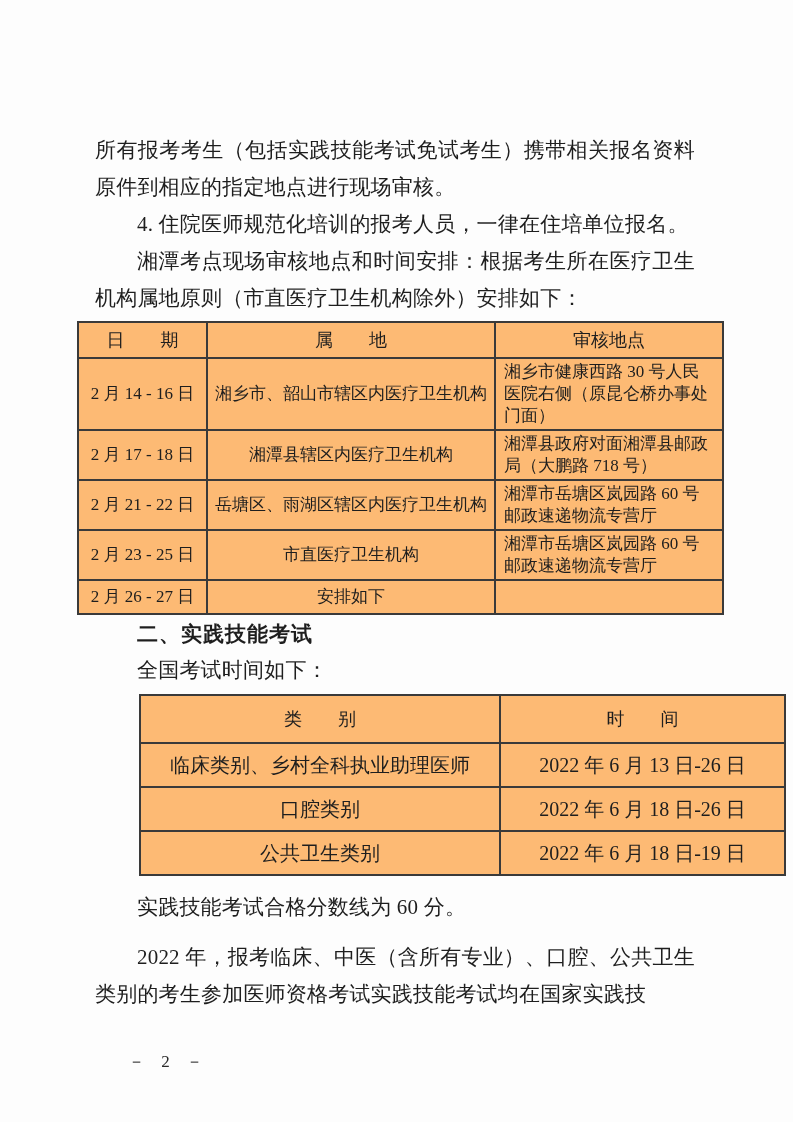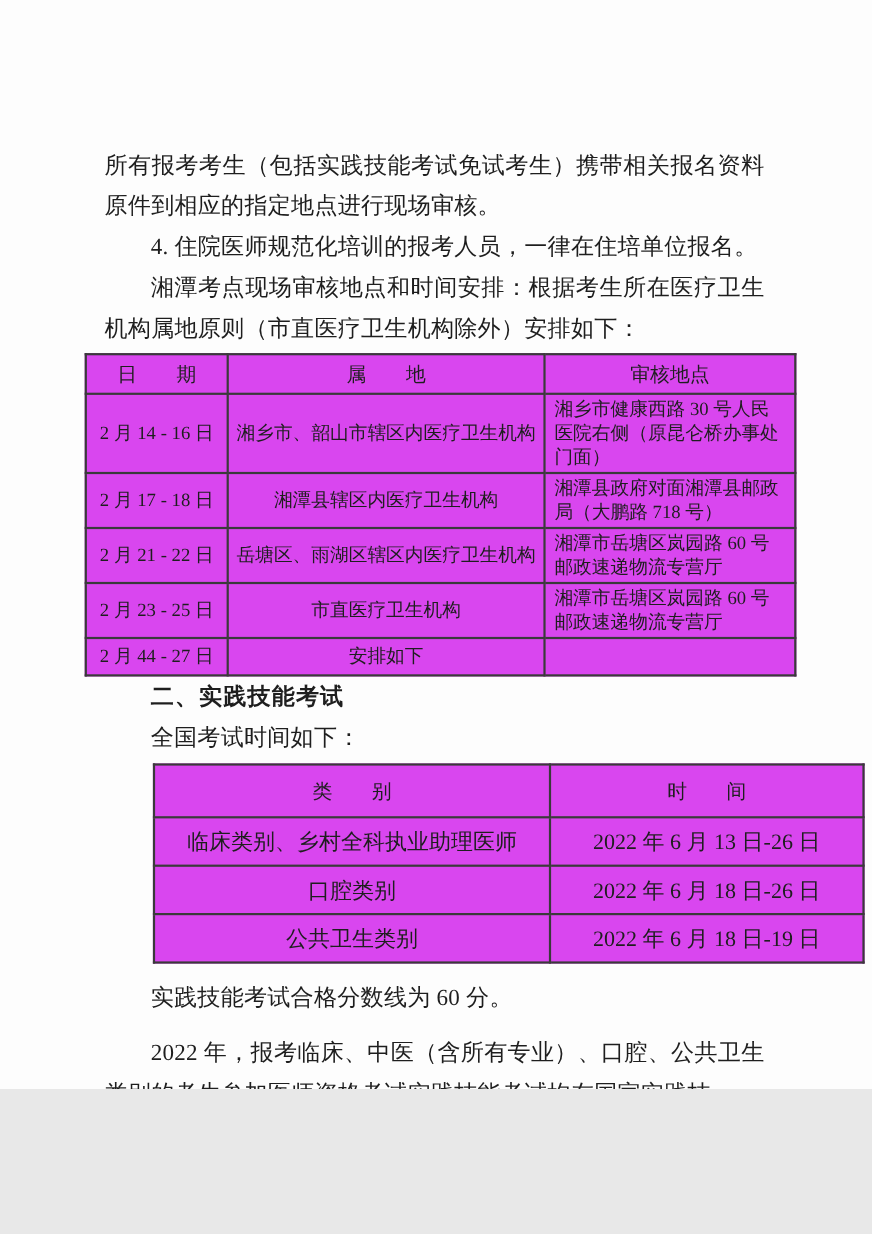--- a/index.html
+++ b/index.html
@@ -1,30 +1,30 @@
 <!DOCTYPE html>
 <html><head>
 <meta charset="utf-8">
 <style>
   html,body { margin:0; padding:0; background:#e8e8e8; }
   .page {
-    width:793px; height:990px; background:#fdfdfd; margin:0 auto;
+    width:793px; height:1122px; background:#fdfdfd; margin:0 auto;
     position:relative; box-sizing:border-box;
     padding:132px 98px 0 95px;
     font-family:"Liberation Serif", serif;
     color:#1e1e1e;
     overflow:hidden;
   }
   p { margin:0; font-size:21px; line-height:37px; text-align:justify; letter-spacing:0.2px; }
   .indent { text-indent:2em; }
   .bold-kai { font-weight:bold; }
   .heading-hei { font-family:"Liberation Sans", sans-serif; font-weight:bold; font-size:21px; letter-spacing:1px; }
   .mt { margin-top:13px; }
 
-  table { border-collapse:collapse; table-layout:fixed; width:645px; margin-left:-18px; background:#d946ef; }
+  table { border-collapse:collapse; table-layout:fixed; width:645px; margin-left:-18px; background:#fdba74; }
   td, th { border:2px solid #3a3a3a; word-break:break-all; }
 
   .t1 { margin-top:4px; }
   .t1 th { font-weight:normal; font-size:18px; height:30px; text-align:center; padding:2px 4px; }
   .t1 td { font-size:17px; line-height:22px; padding:2px 6px; text-align:center; height:42px; }
   .t1 td.addr { text-align:left; padding-left:8px; }
   .t1 tr.short td { height:28px; }
   .c-date { width:129px; } .c-area { width:288px; } .c-addr { width:228px; }
 
   .t2 { margin-top:5px;margin-left:44px; }
@@ -72,21 +72,21 @@
       <td>2 月 21 - 22 日</td>
       <td>岳塘区、雨湖区辖区内医疗卫生机构</td>
       <td class="addr">湘潭市岳塘区岚园路 60 号邮政速递物流专营厅</td>
     </tr>
     <tr>
       <td>2 月 23 - 25 日</td>
       <td>市直医疗卫生机构</td>
       <td class="addr">湘潭市岳塘区岚园路 60 号邮政速递物流专营厅</td>
     </tr>
     <tr class="short">
-      <td>2 月 44 - 27 日</td>
+      <td>2 月 26 - 27 日</td>
       <td>安排如下</td>
       <td class="addr"></td>
     </tr>
   </tbody>
     </table>
 
   <p class="indent heading-hei">二、实践技能考试</p>
   <p class="indent">全国考试时间如下：</p>
 
   <table class="t2">

